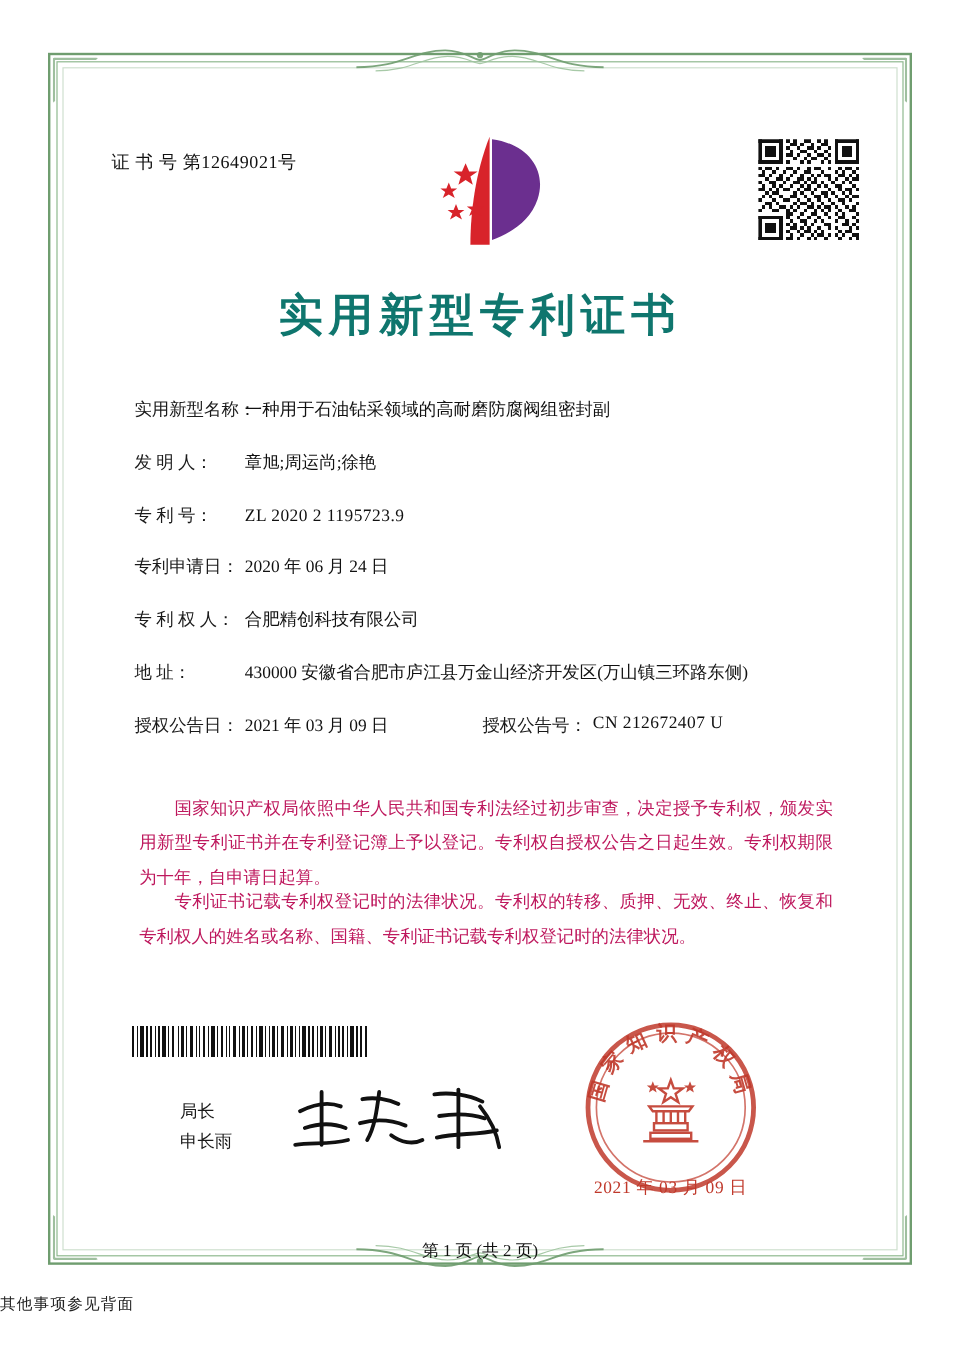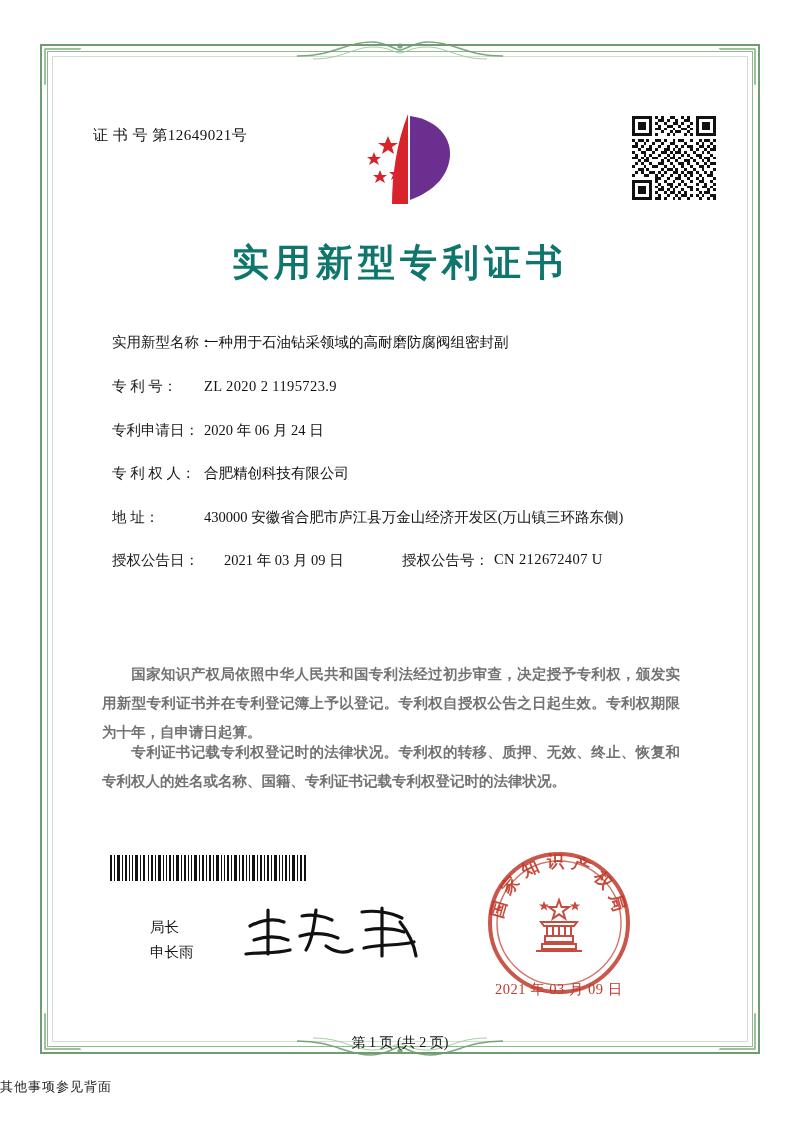--- a/index.html
+++ b/index.html
@@ -151,31 +151,30 @@
   .row-split {
     display: flex;
     align-items: flex-start;
     margin-bottom: 22px;
     font-size: 14.5px;
   }
   .row-split .half {
     display: flex;
     align-items: flex-start;
   }
-  .row-split .half.first { width: 290px; flex: 0 0 290px; gap: 20px; }
+  .row-split .half.first { width: 290px; flex: 0 0 290px; }
 
   .para {
     position: absolute;
-    left: 102px;
+    left: 116px;
     width: 578px;
     font-size: 14.5px;
     line-height: 2.0;
     text-align: justify;
-    color: #737373;
-    font-weight: bold;
+    color: #be185d;
   }
   .para-1 { top: 660px; }
   .para-2 { top: 738px; }
   .indent { display: inline-block; width: 29px; }
 
   .barcode {
     position: absolute;
     left: 110px;
     top: 855px;
     width: 196px;
@@ -520,20 +519,24 @@
 
 <div class="title">实用新型专利证书</div>
 
 <div class="fields">
 
   <div class="field-row">
     <span class="field-label">实用新型名称：</span>
     <span class="field-value">一种用于石油钻采领域的高耐磨防腐阀组密封副</span>
   </div>
 
+  <div class="field-row">
+    <span class="field-label">发 明 人：</span>
+    <span class="field-value">章旭;周运尚;徐艳</span>
+  </div>
 
   <div class="field-row">
     <span class="field-label">专 利 号：</span>
     <span class="field-value mono">ZL 2020 2 1195723.9</span>
   </div>
 
   <div class="field-row">
     <span class="field-label">专利申请日：</span>
     <span class="field-value">2020 年 06 月 24 日</span>
   </div>

